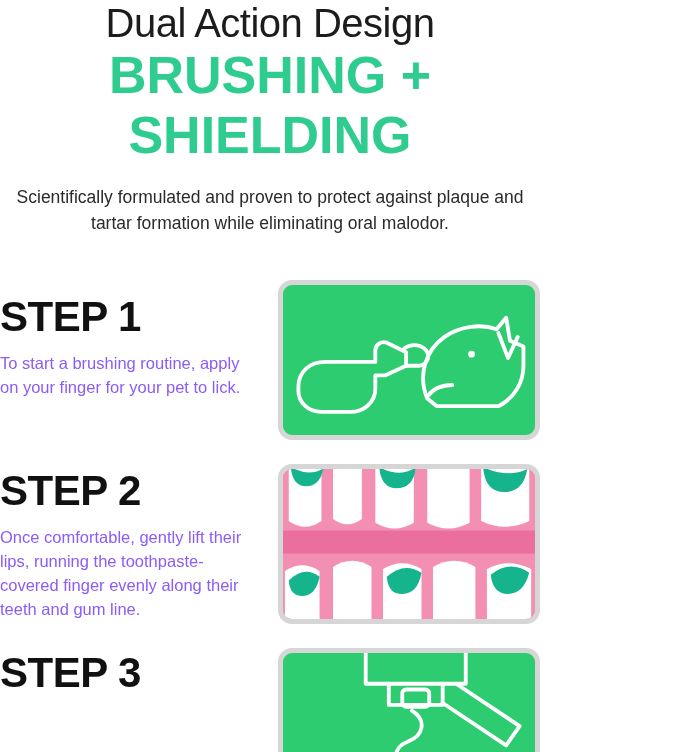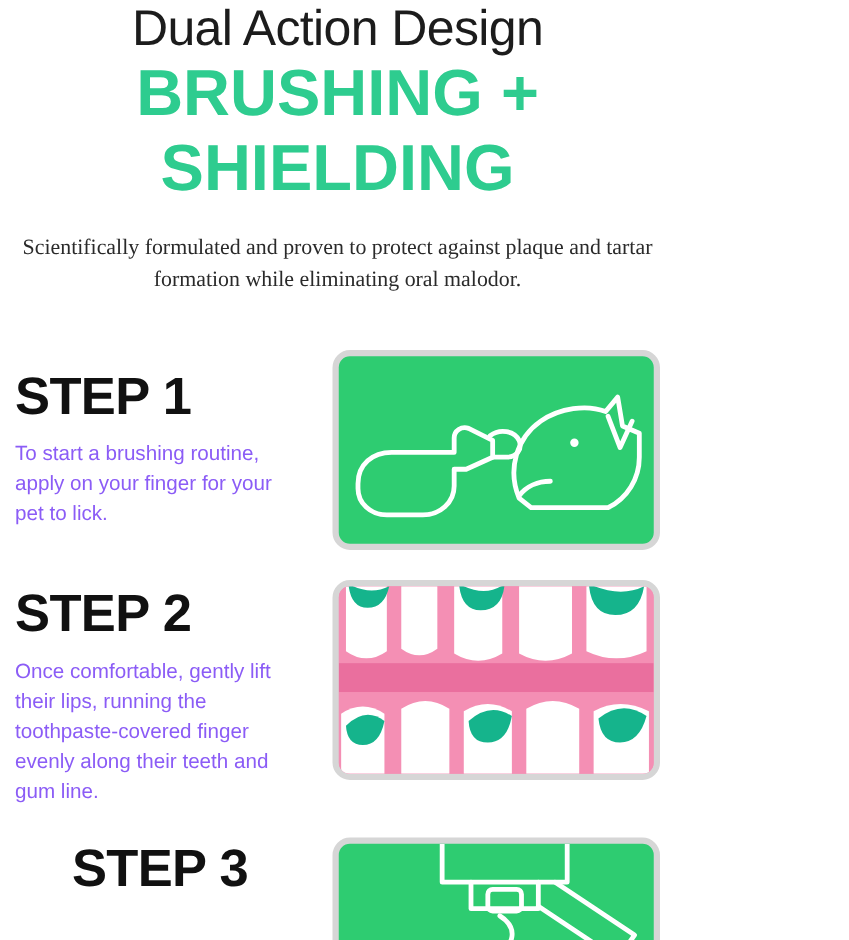--- a/index.html
+++ b/index.html
@@ -12,21 +12,21 @@
     background: #ffffff;
     font-family: "Liberation Sans", sans-serif;
     color: #1a1a1a;
     overflow: hidden;
   }
   .page {
     position: relative;
     width: 540px;
     height: 752px;
     box-sizing: border-box;
-    padding: 0 12px;
+    padding: 0 0;
   }
   
   .header {
     text-align: center;
     padding-top: 2px;
   }
   .headline-1 {
     font-size: 40px;
     font-weight: 400;
     letter-spacing: -0.5px;
@@ -43,21 +43,20 @@
     color: #2ecc8f;
   }
   .subhead {
     margin: 18px auto 0 auto;
     max-width: 640px;
     font-size: 17.5px;
     line-height: 1.5;
     color: #2a2a2a;
     text-align: center;
     font-weight: 400;
-    font-family: Liberation Serif, serif;
   }
   
   .steps {
     margin-top: 44px;
   }
   .step-row {
     display: flex;
     align-items: flex-start;
     margin-bottom: 24px;
   }
@@ -94,21 +93,21 @@
     border: 5px solid #d6d6d6;
     box-sizing: border-box;
     overflow: hidden;
     position: relative;
     background: #2ecc71;
   }
   .thumb svg { display: block; width: 100%; height: 100%; }
   
   .row-1 .step-text { padding-top: 16px; }
   .row-2 .step-text { padding-top: 6px; }
-  .row-3 .step-text { padding-top: 4px; text-align: center; }
+  .row-3 .step-text { padding-top: 4px; }
 </style>
 </head>
 <body>
 
 <div class="page">
 
   <div class="header">
     <h1 class="headline-1">Dual Action Design</h1>
     <h2 class="headline-2">BRUSHING + SHIELDING</h2>
     <p class="subhead">Scientifically formulated and proven to protect against plaque and tartar formation while eliminating oral malodor.</p>

